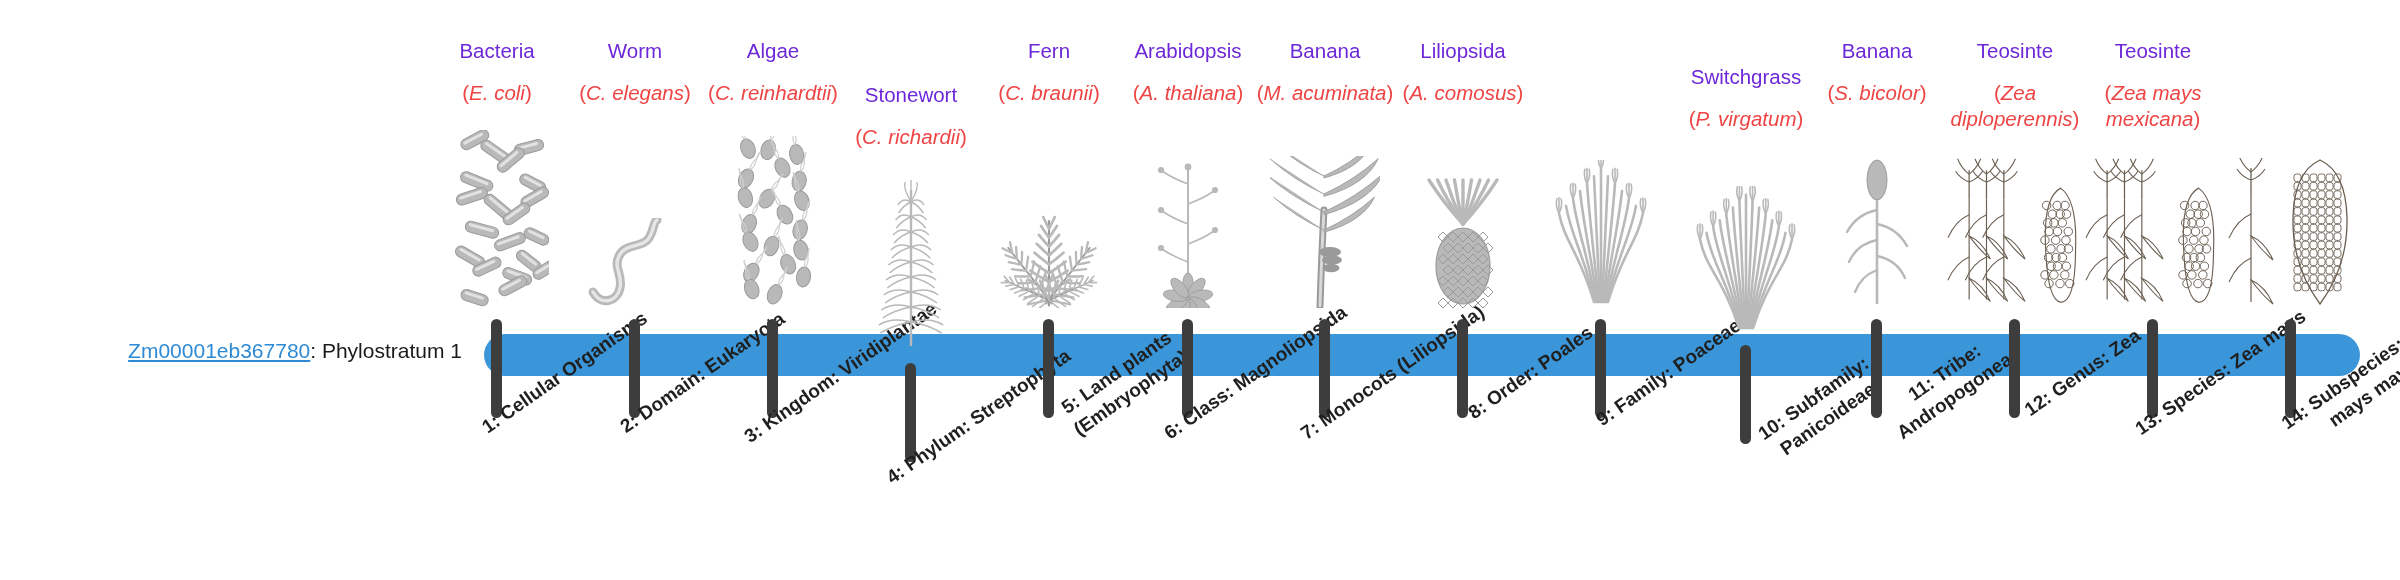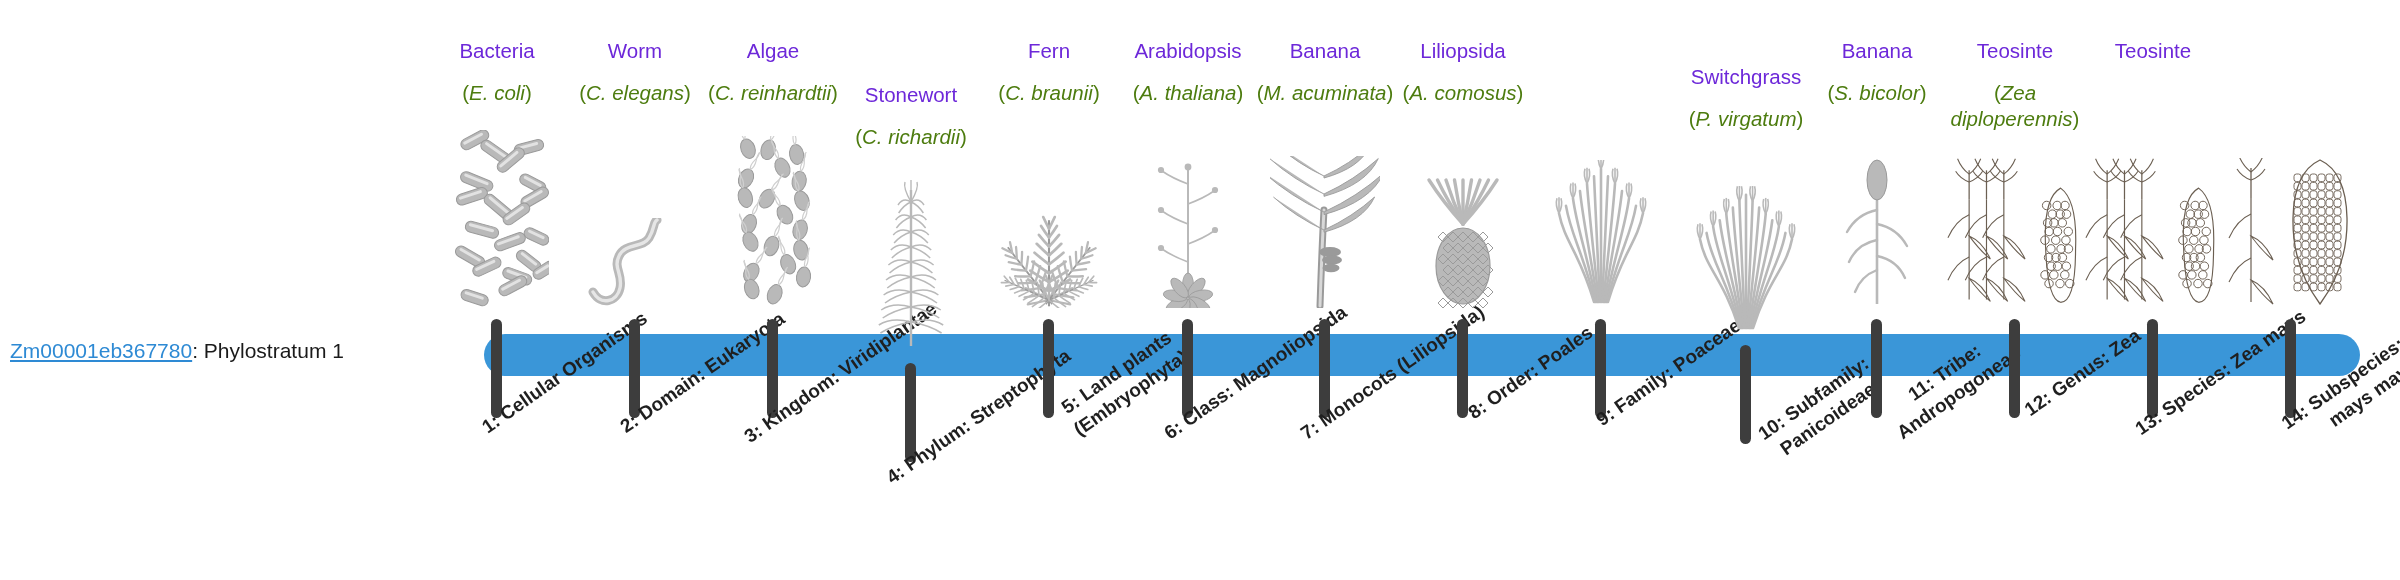--- a/index.html
+++ b/index.html
@@ -20,21 +20,21 @@
     position: absolute;
     inset: 0;
   }
 
   
   .gene-label {
     position: absolute;
     left: 10px;
     top: 338px;
     width: 452px;
-    text-align: left;
+    text-align: right;
     font-size: 21px;
     line-height: 1.2;
     white-space: nowrap;
     color: #1a1a1a;
   }
   .gene-link {
     color: #2e8ad4;
     text-decoration: underline;
     cursor: pointer;
   }
@@ -66,21 +66,21 @@
   .sp-common {
     font-size: 20.5px;
     line-height: 1.28;
     color: #6d28d9;
     white-space: nowrap;
   }
   .sp-latin {
     font-size: 20.5px;
     line-height: 1.28;
     font-style: italic;
-    color: #4d7c0f;
+    color: #ef4444;
     margin-top: 16px;
   }
   .sp-latin .paren { font-style: normal; }
 
   
   .organism {
     position: absolute;
     top: 168px;
     left: 0;
     width: 138px;
@@ -926,20 +926,21 @@
             <ellipse cx="23.84033407365328" cy="103" rx="4.4" ry="4.4" fill="none" stroke="#6b5f52" stroke-width="1"></ellipse>
             <ellipse cx="33.973543928549226" cy="103" rx="4.4" ry="4.4" fill="none" stroke="#6b5f52" stroke-width="1"></ellipse>
   </svg>
         </div>
         <div class="tick"></div>
         <div class="stratum">12: Genus: Zea</div>
       </div>
       <div class="column" style="left: 1725px;">
         <div class="sp-names">
           <div class="sp-common">Teosinte</div>
+          <div class="sp-latin"><span class="paren">(</span>Zea mays mexicana<span class="paren">)</span></div>
         </div>
         <div class="organism">
           <svg width="90" height="150" viewBox="0 0 90 150">
             <path d="M24 56 q -14 6, -22 24 q --11 -9, --22 -24 z" fill="none" stroke="#6b5f52" stroke-width="1.1"></path>
             <path d="M24 78 q 14 6, 22 24 q -11 -9, -22 -24 z" fill="none" stroke="#6b5f52" stroke-width="1.1"></path>
             <path d="M24 100 q -14 6, -22 24 q --11 -9, --22 -24 z" fill="none" stroke="#6b5f52" stroke-width="1.1"></path>
             <path d="M24 122 q 14 6, 22 24 q -11 -9, -22 -24 z" fill="none" stroke="#6b5f52" stroke-width="1.1"></path>
             <path d="M24 40 L24 144" stroke="#6b5f52" stroke-width="1.2" fill="none"></path>
             <path d="M42 56 q -14 6, -22 24 q --11 -9, --22 -24 z" fill="none" stroke="#6b5f52" stroke-width="1.1"></path>
             <path d="M42 78 q 14 6, 22 24 q -11 -9, -22 -24 z" fill="none" stroke="#6b5f52" stroke-width="1.1"></path>

